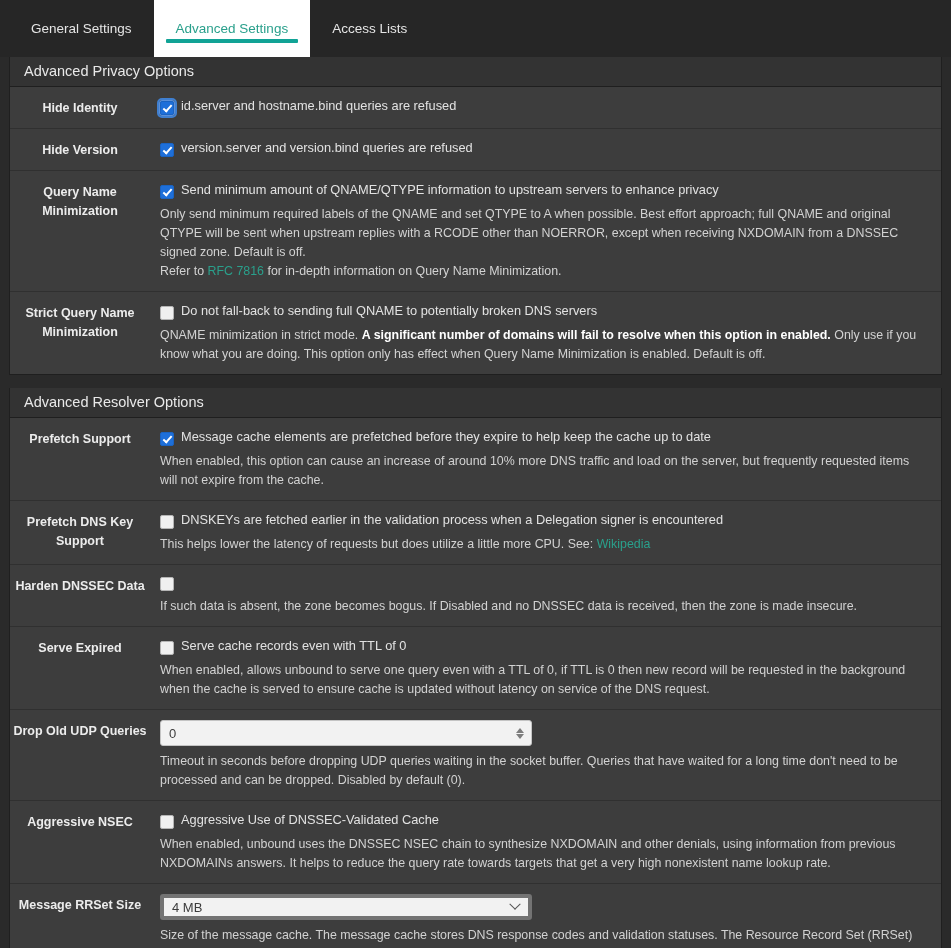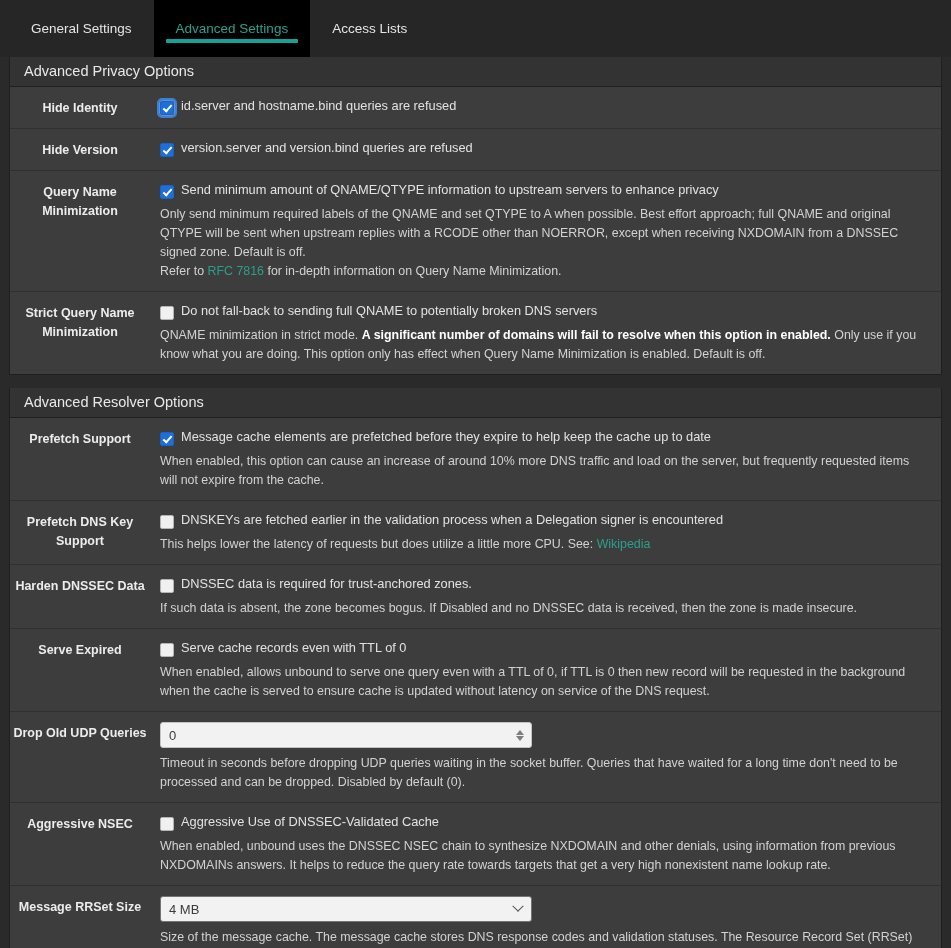--- a/index.html
+++ b/index.html
@@ -30,21 +30,21 @@
     position: relative;
     display: flex;
     align-items: center;
     padding: 0 22px;
     color: #e5e5e5;
     font-size: 13.5px;
     cursor: pointer;
     white-space: nowrap;
   }
   .tab.active {
-    background: #000000;
+    background: #ffffff;
     color: #2aa08c;
     text-align: right;
   }
   .tab.active::after {
     content: "";
     position: absolute;
     left: 12px;
     right: 12px;
     bottom: 14px;
     height: 4px;
@@ -189,21 +189,21 @@
     border-left: 4px solid transparent;
     border-right: 4px solid transparent;
   }
   .spin-arrows .up { border-bottom: 5px solid #7d7d7d; }
   .spin-arrows .dn { border-top: 5px solid #7d7d7d; }
 
   .select {
     width: 372px;
     height: 26px;
     background: #f2f2f2;
-    border: 1px solid #737373;
+    border: 4px solid #737373;
     border-radius: 3px;
     display: flex;
     align-items: center;
     box-sizing: border-box;
     cursor: pointer;
   }
   .select .sval {
     flex: 1;
     padding-left: 8px;
     font-size: 13px;
@@ -312,21 +312,20 @@
       </div>
       <div class="help"><span>This helps lower the latency of requests but does utilize a little more CPU. See: </span><a class="link">Wikipedia</a></div>
     </div>
   </div>
 
   <div class="row">
     <div class="row-label">Harden DNSSEC Data</div>
     <div class="row-body">
       <div class="ck-line">
         <span class="cb unchecked"></span>
-        <span class="ck-text">DNSSEC data is required for trust-anchored zones.</span>
       </div>
       <div class="help">If such data is absent, the zone becomes bogus. If Disabled and no DNSSEC data is received, then the zone is made insecure.</div>
     </div>
   </div>
 
   <div class="row">
     <div class="row-label">Serve Expired</div>
     <div class="row-body">
       <div class="ck-line">
         <span class="cb unchecked"></span>

